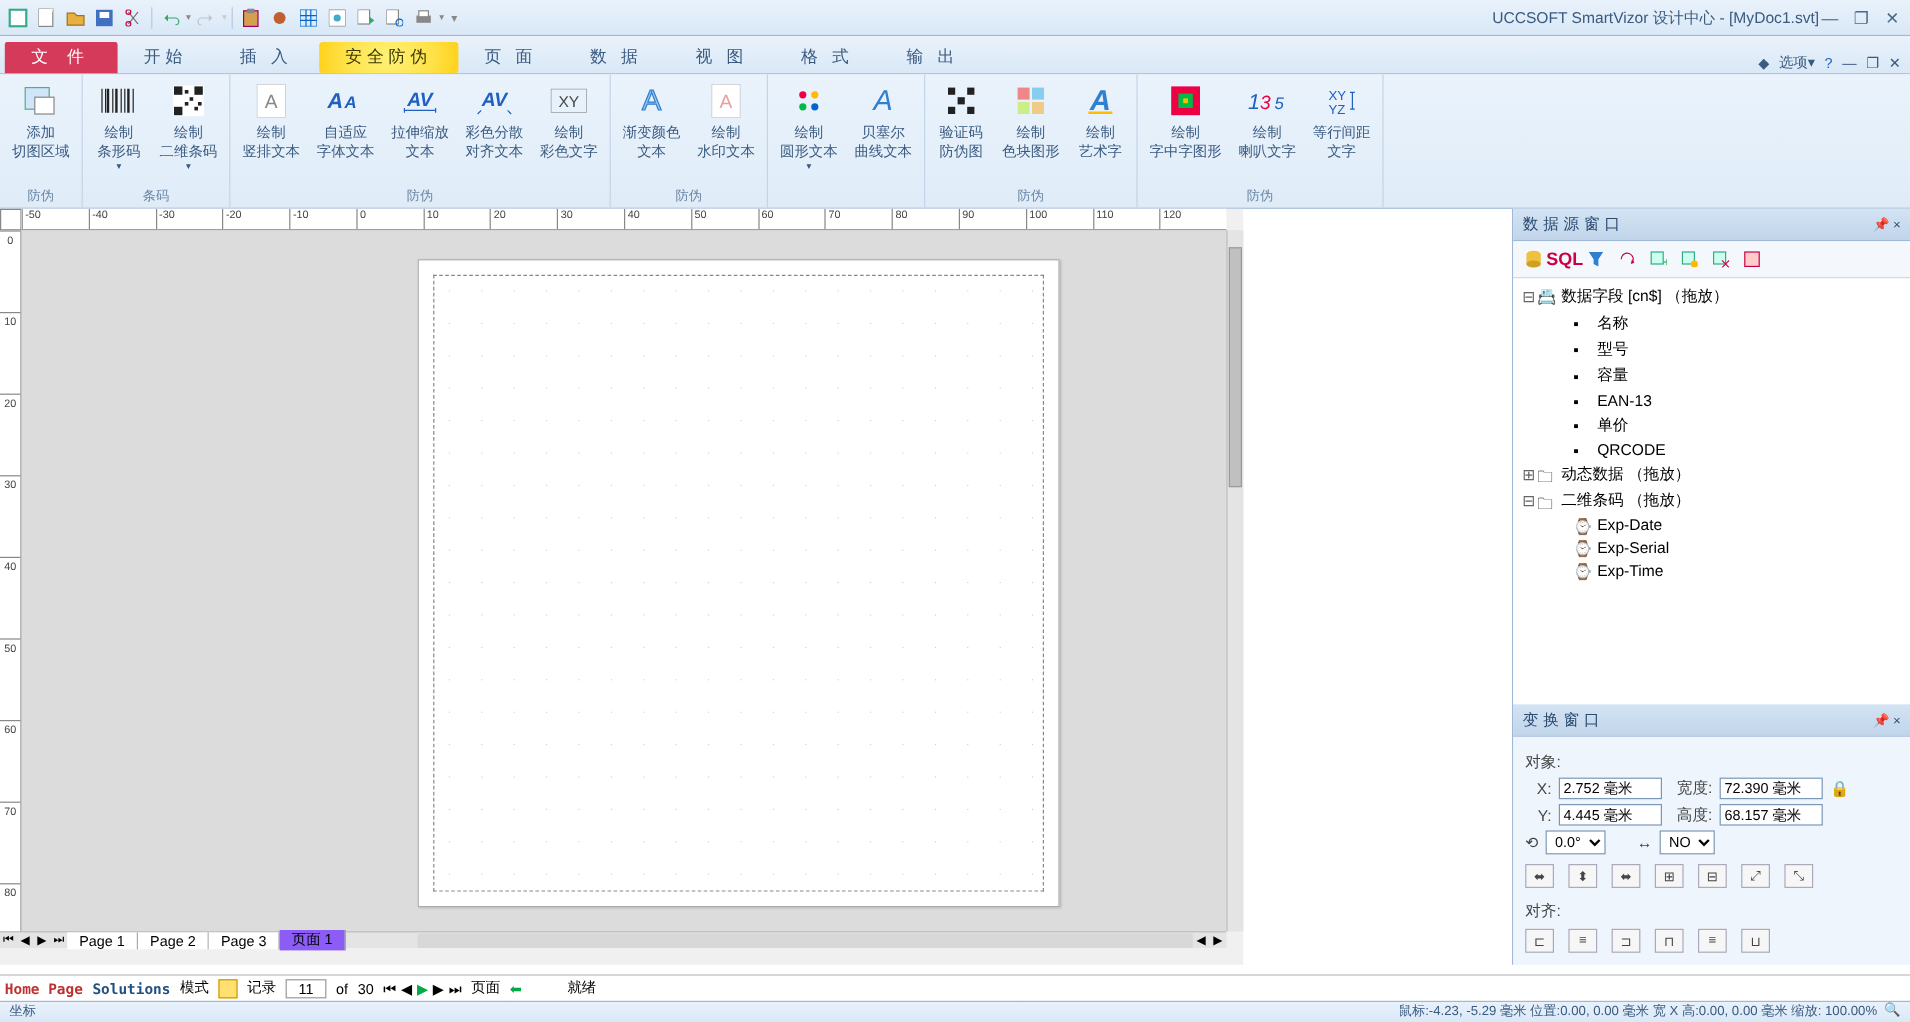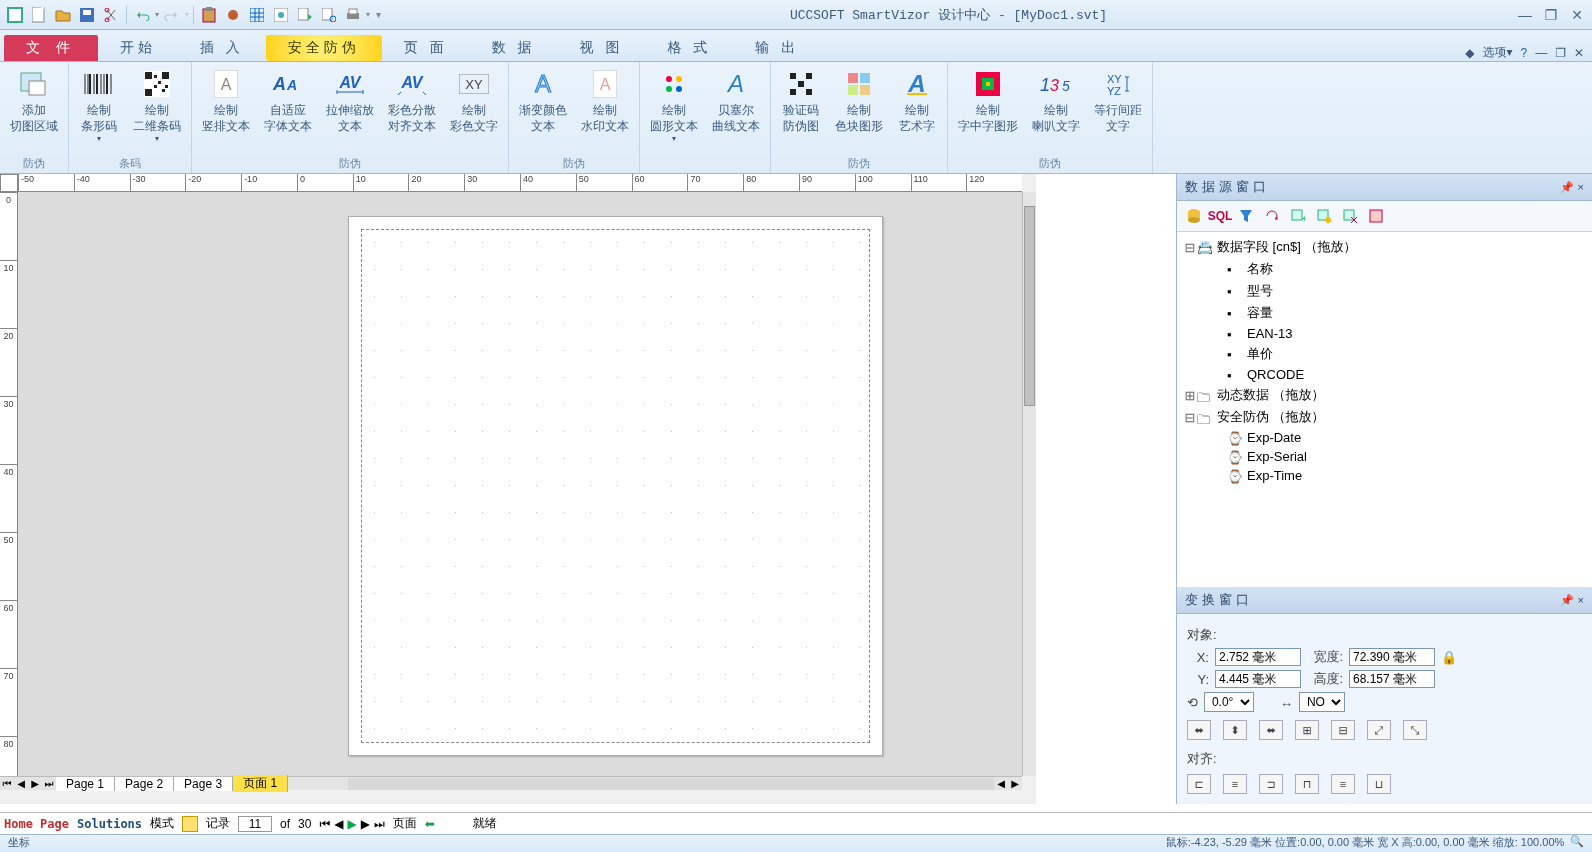--- a/index.html
+++ b/index.html
@@ -3,21 +3,21 @@
 <meta charset="utf-8">
 <style>
 * { margin: 0; padding: 0; box-sizing: border-box; font-family: "Microsoft YaHei", Arial, sans-serif; }
 body { width: 1592px; height: 852px; background: #fff; overflow: hidden; font-size: 12px; }
 
 
 .titlebar { height: 30px; background: linear-gradient(#e9f2fb,#d9e8f7); display: flex; align-items: center; border-bottom: 1px solid #9fb8d6; }
 .qat { display: flex; align-items: center; padding-left: 4px; gap: 2px; }
 .qat .btn { width: 22px; height: 22px; display: flex; align-items: center; justify-content: center; cursor: pointer; border-radius: 2px; }
 .qat .sep { width: 1px; height: 18px; background: #b8c8dc; margin: 0 2px; }
-.title-text { flex: 1; text-align: center; color: #3a5a80; font-size: 13px; font-family: Liberation Mono, monospace; }
+.title-text { flex: 1; text-align: right; color: #3a5a80; font-size: 13px; }
 .win-ctrl { display: flex; padding-right: 6px; gap: 8px; }
 .win-ctrl span { width: 18px; height: 18px; display: flex; align-items: center; justify-content: center; cursor: pointer; color: #4a6a90; font-size: 14px; }
 
 
 .tabrow { height: 32px; background: linear-gradient(#e9f2fb,#d9e8f7); display: flex; align-items: flex-end; border-bottom: 1px solid #9fb8d6; padding-left: 4px; }
 .tab { padding: 4px 22px; color: #3a5a80; cursor: pointer; font-size: 14px; letter-spacing: 4px; }
 .tab.file { background: #d63a5a; color: #fff; letter-spacing: 6px; border-radius: 2px 2px 0 0; }
 .tab.active { background: radial-gradient(circle at 50% 50%, #fff176 0, #ffe24a 60%, #ffd21a 100%); border-radius: 3px; color: #3a3a00; position: relative; }
 .tabrow-right { margin-left: auto; display: flex; align-items: center; gap: 8px; padding-right: 8px; color: #3a5a80; }
 
@@ -43,21 +43,21 @@
 .margin-guide { position: absolute; inset: 12px; border: 1px dashed #888; }
 .dot-grid { position: absolute; inset: 12px; background-image: radial-gradient(circle, #c0c0c0 0.6px, transparent 0.6px); background-size: 27px 27px; }
 .vscroll { position: absolute; top: 18px; right: 0; width: 14px; bottom: 28px; background: #e4e4e4; border-left: 1px solid #bbb; }
 .vscroll .thumb { position: absolute; left: 1px; right: 1px; top: 14px; height: 200px; background: #c0c0c0; border: 1px solid #999; }
 .hscroll { position: absolute; left: 0; right: 14px; bottom: 14px; height: 14px; background: #e4e4e4; border-top: 1px solid #bbb; display: flex; align-items: center; }
 .hscroll .nav { width: 14px; text-align: center; cursor: pointer; font-size: 10px; }
 .hscroll .pagetab { padding: 0 10px; border-right: 1px solid #aaa; cursor: pointer; background: #fff; font-size: 12px; }
 .hscroll .scrolltrack { flex: 1; margin-left: 60px; height: 12px; background: #d8d8d8; position: relative; }
 
 
-.rpanel { position: absolute; top: 174px; right: 0; width: 416px; bottom: 48px; display: flex; flex-direction: column; background: #eef5fc; border-left: 1px solid #9fb8d6; }
+.rpanel { position: absolute; top: 174px; right: 0; width: 332px; bottom: 48px; display: flex; flex-direction: column; background: #eef5fc; border-left: 1px solid #9fb8d6; }
 .panel-hdr { background: linear-gradient(#d3e3f4,#c1d5ea); padding: 4px 8px; font-size: 13px; color: #2a4a70; letter-spacing: 4px; border-bottom: 1px solid #9fb8d6; display: flex; align-items: center; }
 .panel-hdr .pin { margin-left: auto; font-size: 11px; letter-spacing: 0; }
 .toolbar2 { display: flex; gap: 4px; padding: 4px 6px; background: #f4f8fc; border-bottom: 1px solid #c4d5e8; }
 .toolbar2 .tb { width: 22px; height: 22px; display: flex; align-items: center; justify-content: center; cursor: pointer; }
 .tree { flex: 1; overflow-y: auto; padding: 4px 6px; font-size: 13px; background: #fff; }
 .tree .node { display: flex; align-items: center; padding: 2px 0; cursor: pointer; }
 .tree .node .tw { width: 14px; text-align: center; color: #666; }
 .tree .node .ic { width: 16px; height: 14px; margin-right: 4px; }
 .tree .child { padding-left: 30px; }
 
@@ -496,41 +496,41 @@
       <div class="thumb"></div>
     </div>
   <div class="hscroll">
     <div class="nav">⏮</div>
     <div class="nav">◀</div>
     <div class="nav">▶</div>
     <div class="nav">⏭</div>
     <div class="pagetab">Page  1</div>
     <div class="pagetab">Page  2</div>
     <div class="pagetab">Page  3</div>
-    <div class="pagetab" style="background:#fde047">页面  1</div>
+    <div class="pagetab" style="background:#8b5cf6">页面  1</div>
     <div class="scrolltrack"></div>
     <div class="nav">◀</div>
     <div class="nav">▶</div>
   </div>
 </div>
 
 <div class="rpanel">
   <div class="panel-hdr">
     <span>数据源窗口</span>
     <span class="pin">📌 ×</span>
   </div>
   <div class="toolbar2">
     <div class="tb">
         <svg width="16" height="16">
           <ellipse cx="8" cy="4" rx="6" ry="3" fill="#f0c040"></ellipse>
           <rect x="2" y="4" width="12" height="8" fill="#f0c040"></rect>
           <ellipse cx="8" cy="12" rx="6" ry="3" fill="#d0a020"></ellipse>
         </svg>
       </div>
-    <div class="tb" style="color:#c04;font-weight:bold;font-size:12px">SQL</div>
+    <div class="tb" style="color:#c04;font-weight:bold;font-size:15px">SQL</div>
     <div class="tb">
         <svg width="14" height="14">
           <path d="M1 1h12L9 7v6l-4-2V7z" fill="#3080d0"></path>
         </svg>
       </div>
     <div class="tb">
         <svg width="14" height="14">
           <path d="M2 7a5 5 0 119 3" fill="none" stroke="#c04"></path>
           <path d="M11 7l2 3-3 1" fill="#c04"></path>
         </svg>
@@ -598,21 +598,21 @@
         </div>
       </div>
     <div class="node">
         <span class="tw">⊞</span>
         <span class="ic">🗀</span>
         <span>动态数据 （拖放）</span>
       </div>
     <div class="node">
         <span class="tw">⊟</span>
         <span class="ic">🗀</span>
-        <span>安全防伪 （拖放）</span>
+        <span>二维条码 （拖放）</span>
       </div>
     <div id="ds-uvars">
         <div class="node child">
           <span class="tw"></span>
           <span class="ic">⌚</span>
           <span>Exp-Date</span>
         </div>
         <div class="node child">
           <span class="tw"></span>
           <span class="ic">⌚</span>

